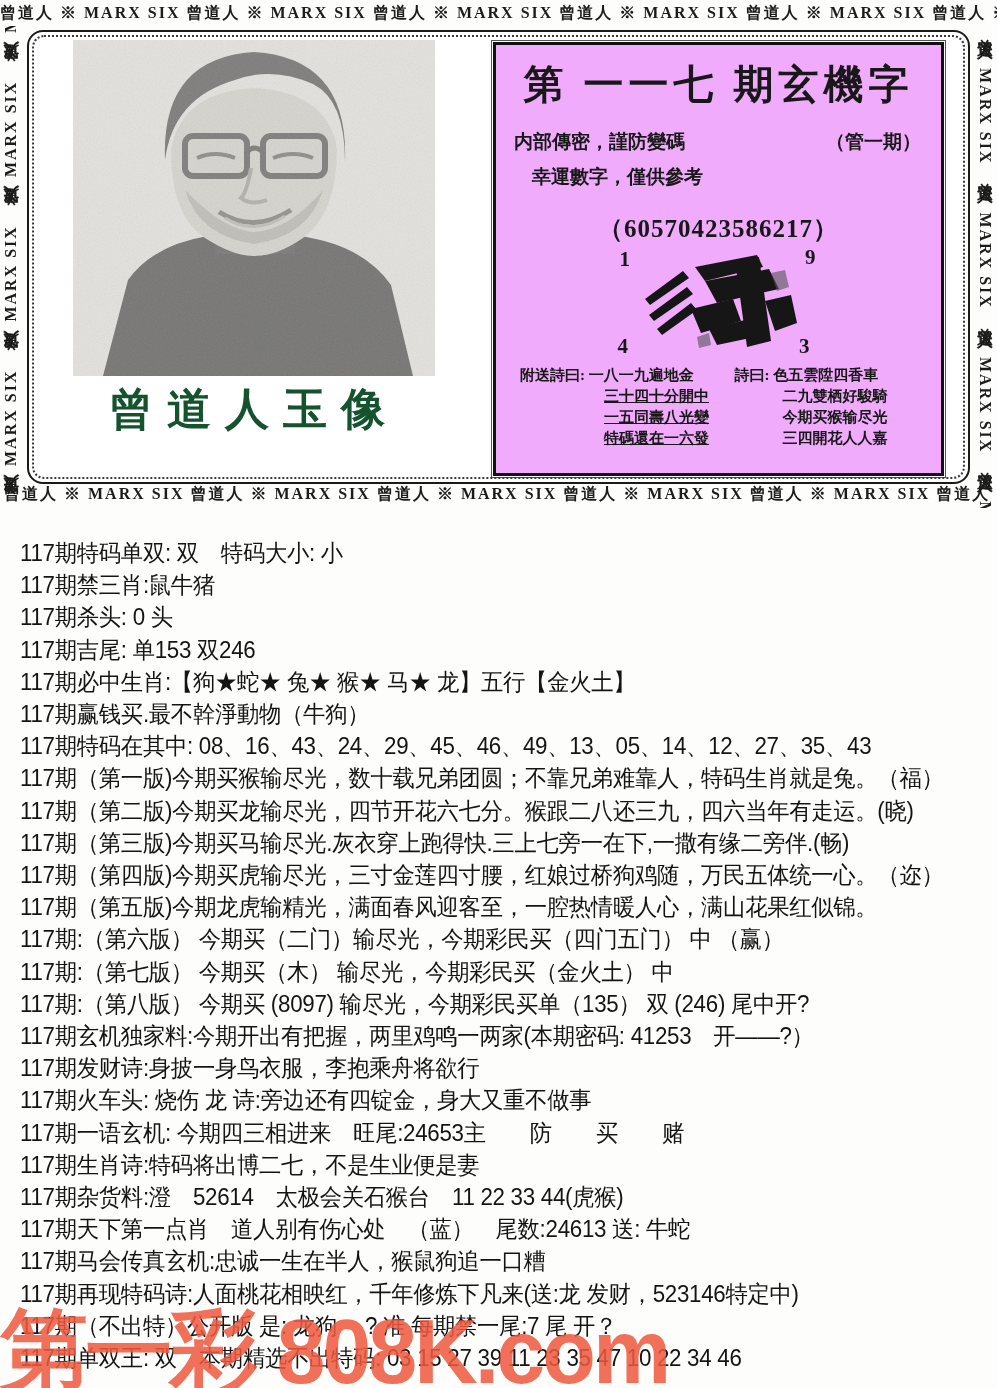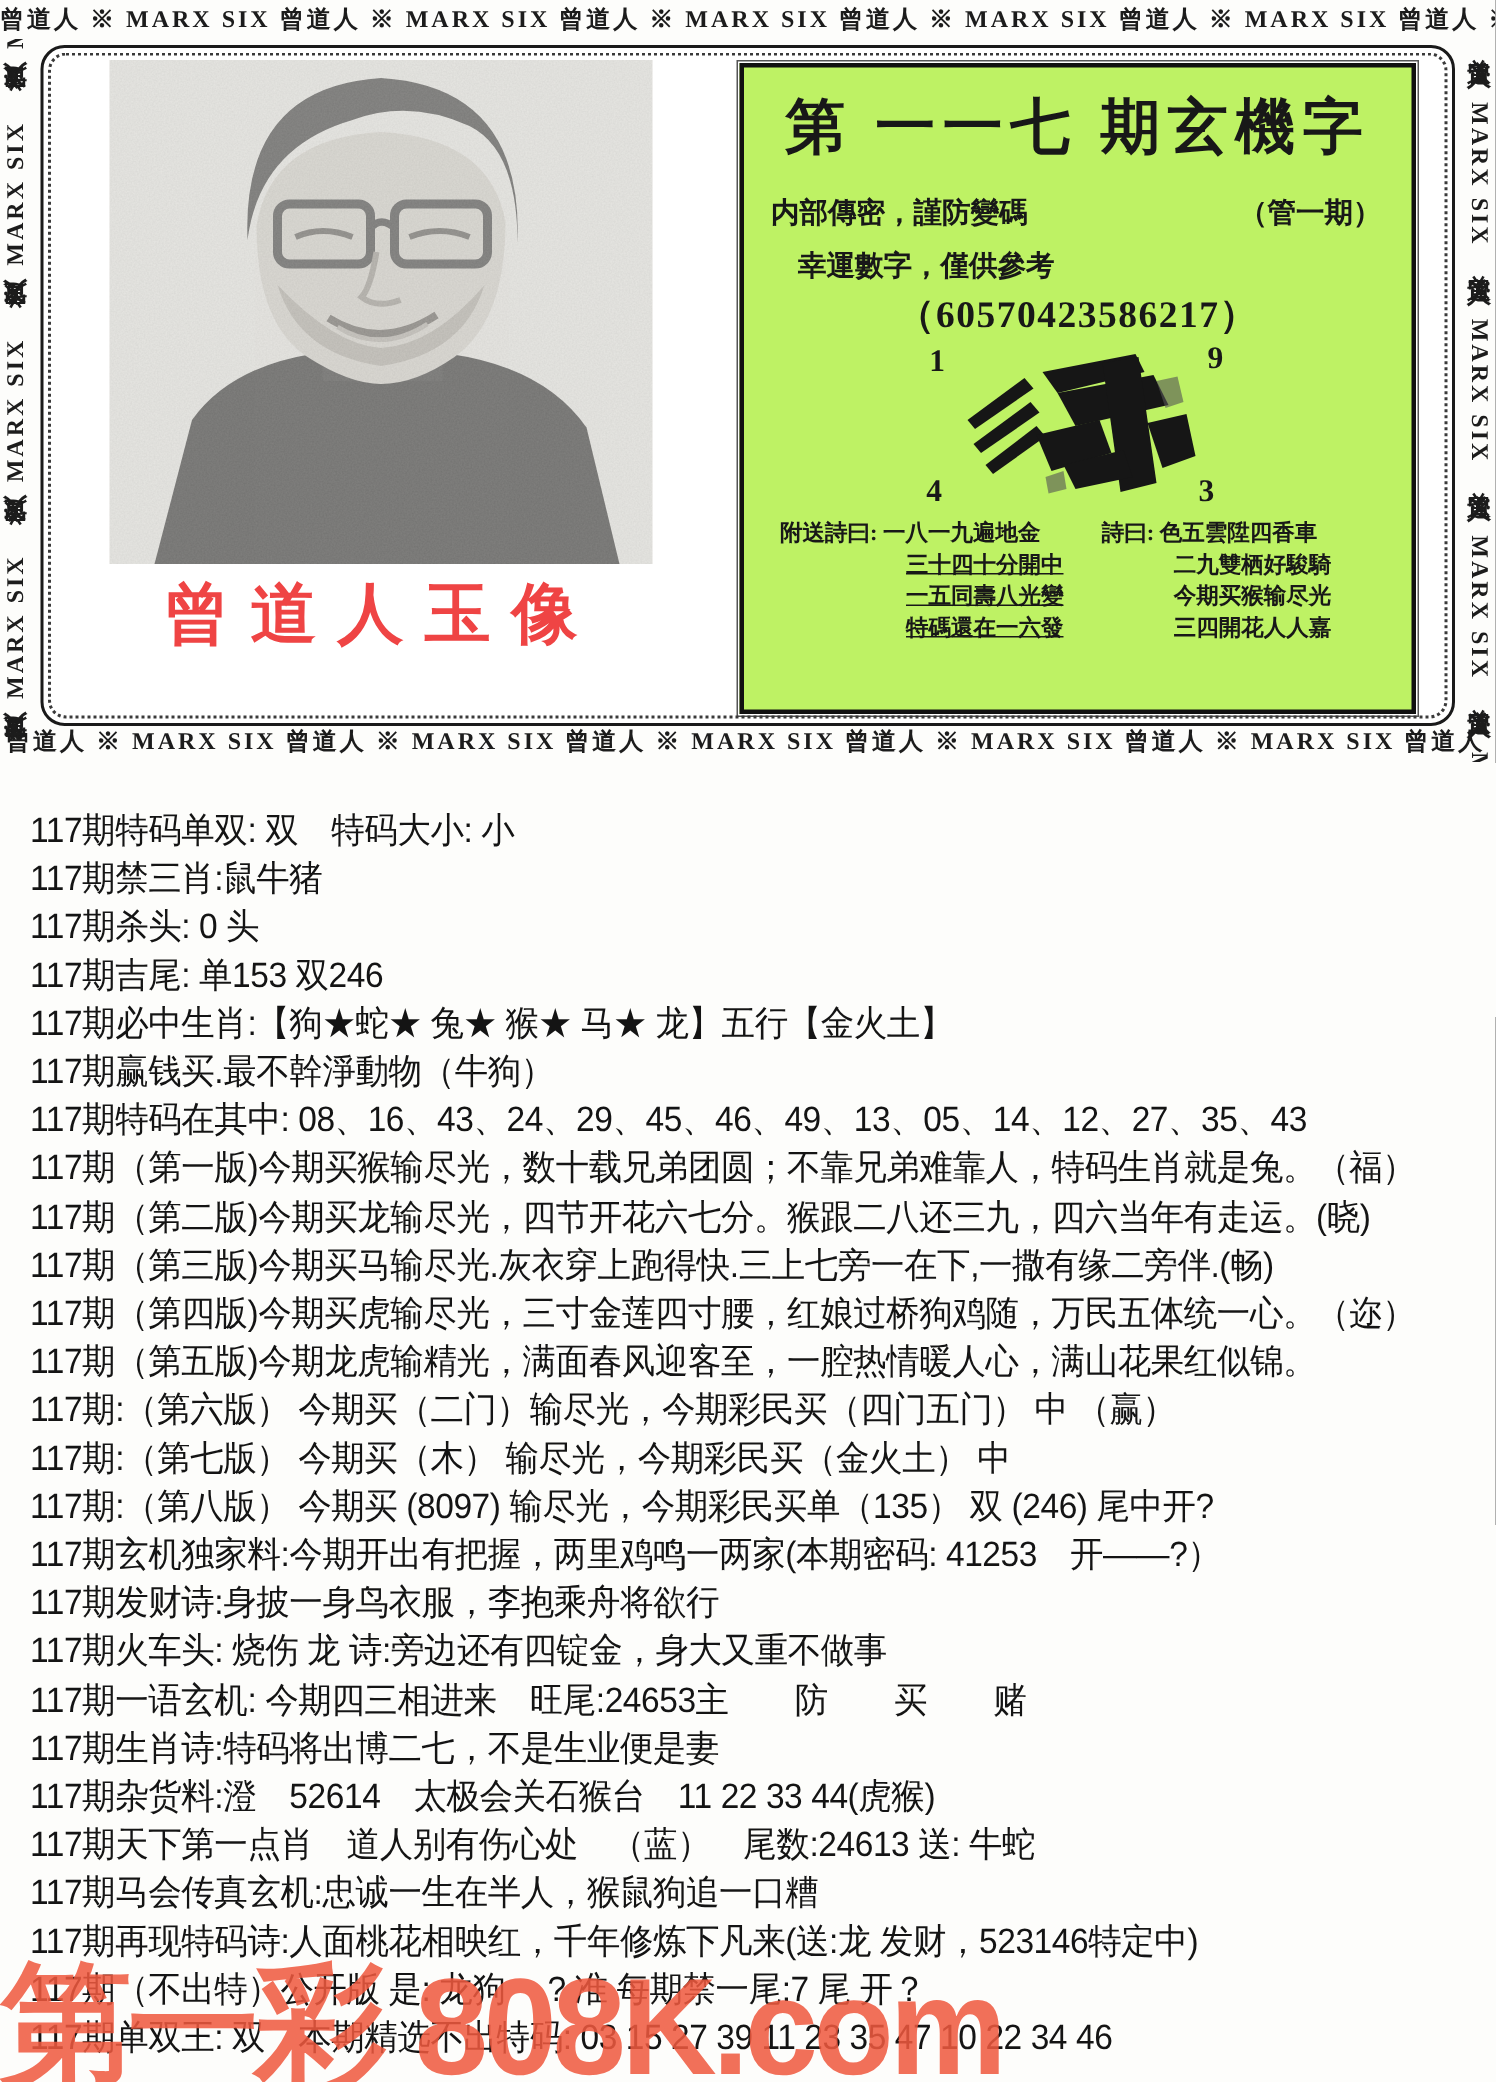--- a/index.html
+++ b/index.html
@@ -13,31 +13,31 @@
   .strip-left,.strip-right{top:26px;width:24px;height:482px;writing-mode:vertical-rl;text-orientation:mixed;}
   .strip-left{left:0;transform:rotate(180deg);}
   .strip-right{right:1px;}
   
   .frame{position:absolute;left:27px;top:30px;width:939px;height:450px;
          border:2px solid #1a1a1a;border-radius:16px;background:#fff;}
   .frame::after{content:"";position:absolute;inset:3px;border:2px dotted #3a3a3a;border-radius:12px;pointer-events:none;}
   
   .photo{position:absolute;left:44px;top:8px;width:362px;height:336px;overflow:hidden;background:#e9e8e4;}
   .caption{position:absolute;left:30px;top:348px;width:390px;text-align:center;
-           font:bold 44px "Liberation Serif",serif;letter-spacing:14px;color:#ef4444;}
+           font:bold 44px "Liberation Serif",serif;letter-spacing:14px;color:#14532d;}
   .notes{position:absolute;left:14px;top:400px;width:450px;
          font:bold 15px "Liberation Serif",serif;line-height:23px;color:#222;}
   
   .mbox{position:absolute;right:24px;top:10px;width:445px;height:428px;border:3px solid #111;
-        box-shadow:0 0 0 1px #fff,0 0 0 2px #555;background:#bef264;overflow:hidden;}
+        box-shadow:0 0 0 1px #fff,0 0 0 2px #555;background:#f0abfc;overflow:hidden;}
   .mbox-title{margin-top:12px;text-align:center;font:bold 40px "Liberation Serif",serif;letter-spacing:5px;}
   .mbox-row1{display:flex;justify-content:space-between;padding:0 20px 0 18px;margin-top:17px;
              font:bold 19px "Liberation Serif",serif;}
   .mbox-row2{padding-left:36px;margin-top:9px;font:bold 19px "Liberation Serif",serif;}
-  .mbox-lucky{text-align:center;margin-top:3px;font:bold 25px "Liberation Serif",serif;letter-spacing:1px;}
+  .mbox-lucky{text-align:center;margin-top:22px;font:bold 25px "Liberation Serif",serif;letter-spacing:1px;}
   .glyph-wrap{position:relative;width:250px;height:104px;margin:6px auto 0;}
   .glyph-num{position:absolute;font:bold 21px "Liberation Serif",serif;}
   .gn-tl{left:26px;top:-4px;} .gn-tr{right:28px;top:-6px;}
   .gn-bl{left:24px;bottom:-4px;} .gn-br{right:34px;bottom:-4px;}
   .glyph-svg{position:absolute;left:45px;top:2px;}
   .mbox-price{text-align:right;padding-right:42px;margin-top:8px;font:bold 22px "Liberation Serif",serif;}
   .poems{display:flex;margin-top:10px;font:bold 15px "Liberation Serif",serif;line-height:21px;}
   .poem-col{width:50%;}
   .poem-col.left{padding-left:24px;box-sizing:border-box;}
   .poem-col.left div:not(:first-child){padding-left:84px;text-decoration:underline;}

